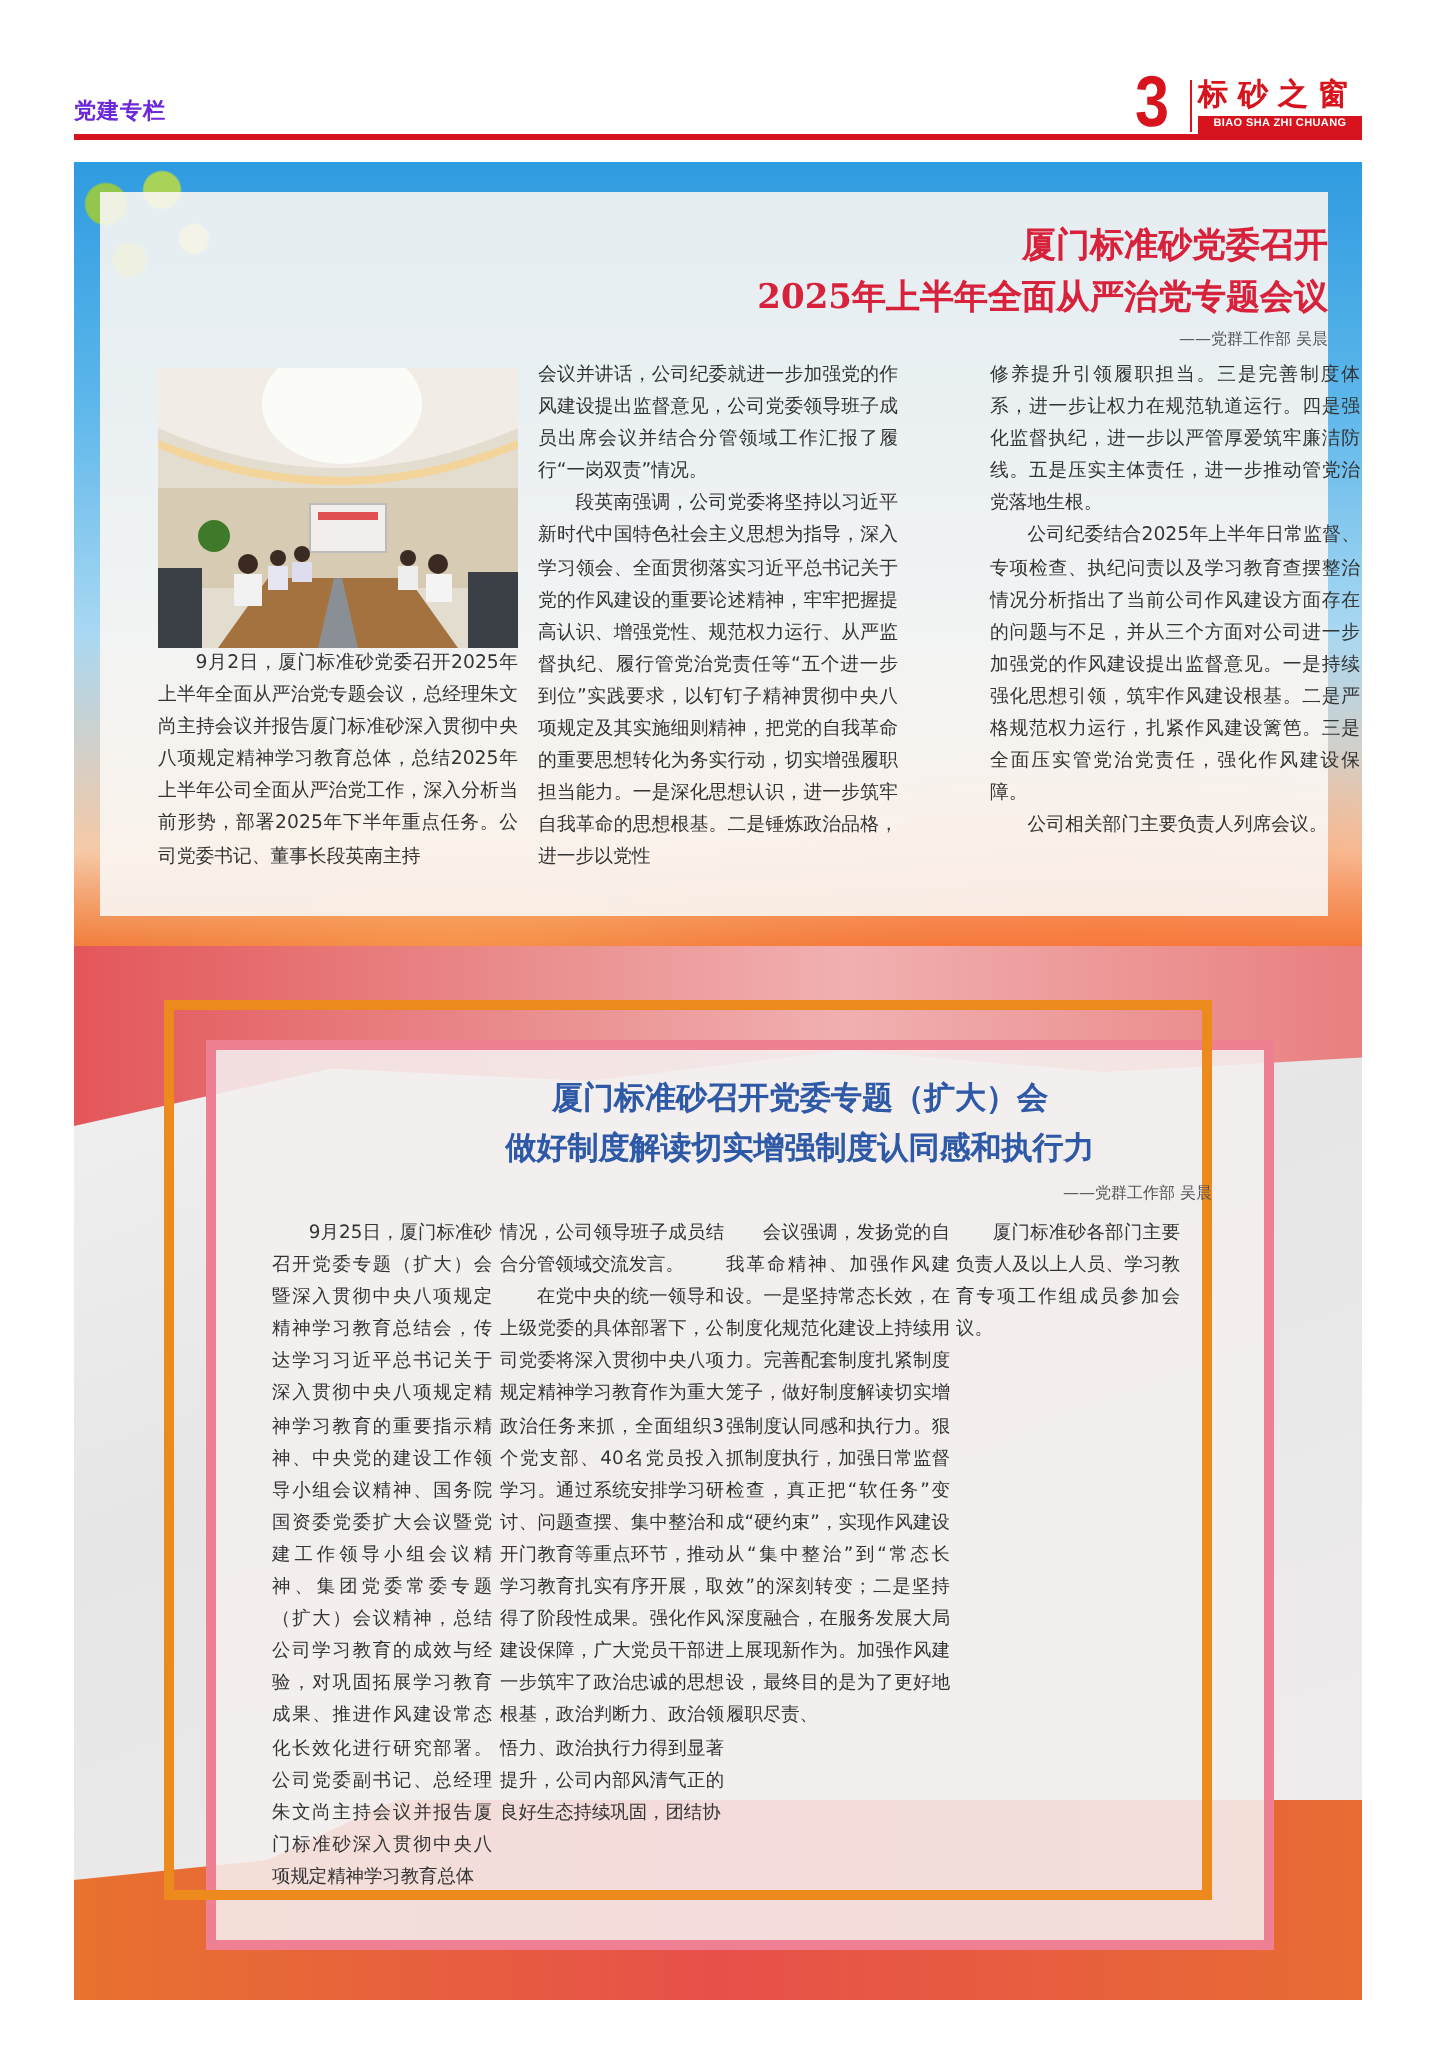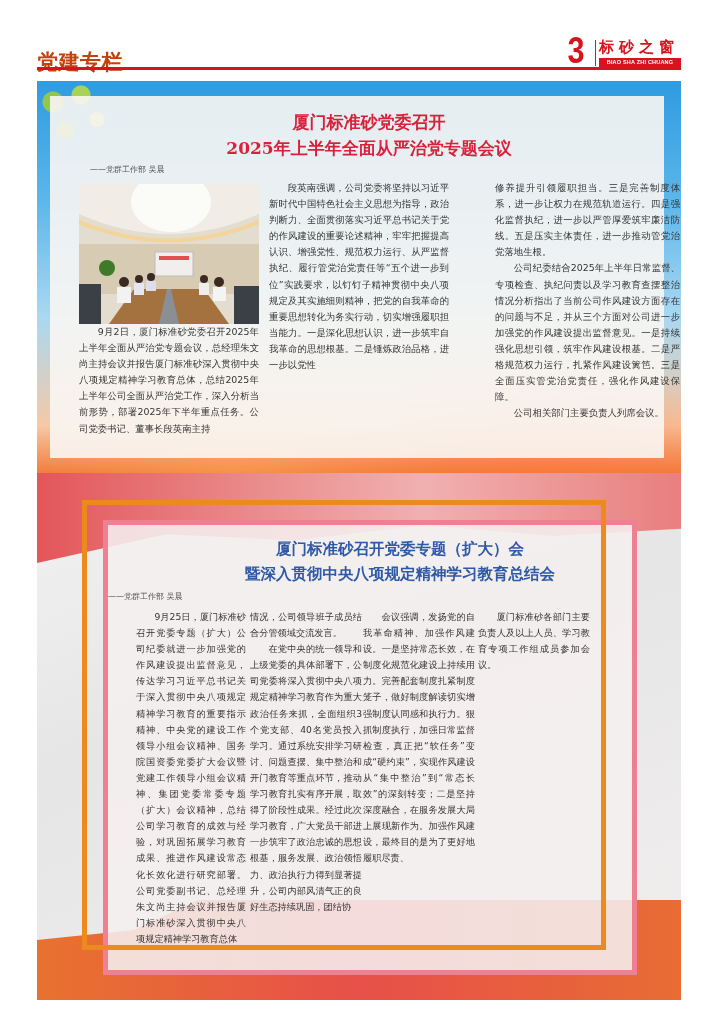--- a/index.html
+++ b/index.html
@@ -5,21 +5,21 @@
   html, body { margin:0; padding:0; }
   body {
     width:717px; height:1036px; position:relative; overflow:hidden;
     background:#ffffff;
     font-family: "DejaVu Sans", sans-serif;
   }
   .abs { position:absolute; }
 
   
   #section-label {
-    left:37px; top:48px; font-size:21px; font-weight:bold; color:#c2410c;
+    left:37px; top:48px; font-size:11px; font-weight:bold; color:#6d28d9;
     letter-spacing:0.5px;
   }
   #header-rule { left:37px; top:67px; width:644px; height:3px; background:#d7141d; }
   #logo-number {
     left:566px; top:33px; font-size:36px; font-weight:bold; color:#d7141d;
     line-height:36px; font-family:"Liberation Sans", sans-serif; transform:scaleX(0.85);
   }
   #logo-divider { left:595px; top:40px; width:1px; height:26px; background:#d7141d; }
   #logo-title {
     left:599px; top:38px; font-size:15px; font-weight:bold; color:#d7141d; letter-spacing:5px;text-align:right;
@@ -45,26 +45,26 @@
       radial-gradient(circle at 55% 20%, #b6d84a 0 9px, transparent 10px),
       radial-gradient(circle at 35% 70%, #8cc43a 0 8px, transparent 9px),
       radial-gradient(circle at 75% 55%, #c8e070 0 7px, transparent 8px);
     opacity:0.9;
   }
   #card1 {
     left:50px; top:96px; width:614px; height:362px;
     background:rgba(250,246,243,0.90);
   }
   .title-red {
-    left:62px; width:614px; text-align:center; color:#d8213a; font-weight:bold;
+    left:50px; width:614px; text-align:right; color:#d8213a; font-weight:bold;
     font-family:"DejaVu Serif", serif; font-size:17px;
   }
   #a1-title1 { top:111px; }
   #a1-title2 { top:137px; }
-  .byline { color:#555; font-size:8px; text-align:left; }
+  .byline { color:#555; font-size:8px; text-align:right; }
   #a1-byline { left:50px; width:614px; top:164px; padding-left:40px; box-sizing:border-box; }
 
   #a1-photo {
     left:79px; top:184px; width:180px; height:140px; overflow:hidden;
     background:linear-gradient(180deg,#e9e4da 0%,#d9d0c0 40%,#b5976f 70%,#9a7450 100%);
   }
   .body-text {
     font-size:9.4px; line-height:16.1px; color:#333; text-align:justify;
     text-justify:inter-character; word-break:break-all;
   }
@@ -166,45 +166,46 @@
       <rect x="134" y="103" width="13" height="14" fill="#f4f4f4"></rect>
     <rect x="0" y="100" width="22" height="40" fill="#3b3f46"></rect>
     <rect x="155" y="102" width="25" height="38" fill="#3b3f46"></rect>
   </svg>
 </div>
 
 <div class="abs body-text" id="a1-col1">
   <p>9月2日，厦门标准砂党委召开2025年上半年全面从严治党专题会议，总经理朱文尚主持会议并报告厦门标准砂深入贯彻中央八项规定精神学习教育总体，总结2025年上半年公司全面从严治党工作，深入分析当前形势，部署2025年下半年重点任务。公司党委书记、董事长段英南主持</p>
 </div>
 <div class="abs body-text" id="a1-col2">
-  <p>段英南强调，公司党委将坚持以习近平新时代中国特色社会主义思想为指导，政治判断力、全面贯彻落实习近平总书记关于党的作风建设的重要论述精神，牢牢把握提高认识、增强党性、规范权力运行、从严监督执纪、履行管党治党责任等“五个进一步到位”实践要求，以钉钉子精神贯彻中央八项规定及其实施细则精神，把党的自我革命的重要思想转化为务实行动，切实增强履职担当能力。一是深化思想认识，进一步筑牢自我革命的思想根基。二是锤炼政治品格，进一步以党性</p>
+  <p class="noindent">会议并讲话，公司纪委就进一步加强党的作风建设提出监督意见，公司党委领导班子成员出席会议并结合分管领域工作汇报了履行“一岗双责”情况。</p>
+  <p>段英南强调，公司党委将坚持以习近平新时代中国特色社会主义思想为指导，深入学习领会、全面贯彻落实习近平总书记关于党的作风建设的重要论述精神，牢牢把握提高认识、增强党性、规范权力运行、从严监督执纪、履行管党治党责任等“五个进一步到位”实践要求，以钉钉子精神贯彻中央八项规定及其实施细则精神，把党的自我革命的重要思想转化为务实行动，切实增强履职担当能力。一是深化思想认识，进一步筑牢自我革命的思想根基。二是锤炼政治品格，进一步以党性</p>
 </div>
 <div class="abs body-text" id="a1-col3">
   <p class="noindent">修养提升引领履职担当。三是完善制度体系，进一步让权力在规范轨道运行。四是强化监督执纪，进一步以严管厚爱筑牢廉洁防线。五是压实主体责任，进一步推动管党治党落地生根。</p>
   <p>公司纪委结合2025年上半年日常监督、专项检查、执纪问责以及学习教育查摆整治情况分析指出了当前公司作风建设方面存在的问题与不足，并从三个方面对公司进一步加强党的作风建设提出监督意见。一是持续强化思想引领，筑牢作风建设根基。二是严格规范权力运行，扎紧作风建设篱笆。三是全面压实管党治党责任，强化作风建设保障。</p>
   <p>公司相关部门主要负责人列席会议。</p>
 </div>
 
 <div class="abs" id="lower-bg"></div>
 <div class="abs" id="lower-bg-grey"></div>
 <div class="abs" id="brush-top"></div>
 <div class="abs" id="brush-bottom"></div>
 
 <div class="abs" id="frame-pink"></div>
 <div class="abs" id="frame-orange"></div>
 
 <div class="abs title-blue" id="a2-title1">厦门标准砂召开党委专题（扩大）会</div>
-<div class="abs title-blue" id="a2-title2">暨深入贯彻中央八项规定精神学习教育总结会</div>
+<div class="abs title-blue" id="a2-title2">做好制度解读切实增强制度认同感和执行力</div>
 <div class="abs byline" id="a2-byline">——党群工作部 吴晨</div>
 
 <div class="abs body-text2" id="a2-col1">
-  <p>9月25日，厦门标准砂召开党委专题（扩大）公司纪委就进一步加强党的作风建设提出监督意见，传达学习习近平总书记关于深入贯彻中央八项规定精神学习教育的重要指示精神、中央党的建设工作领导小组会议精神、国务院国资委党委扩大会议暨党建工作领导小组会议精神、集团党委常委专题（扩大）会议精神，总结公司学习教育的成效与经验，对巩固拓展学习教育成果、推进作风建设常态化长效化进行研究部署。公司党委副书记、总经理朱文尚主持会议并报告厦门标准砂深入贯彻中央八项规定精神学习教育总体</p>
+  <p>9月25日，厦门标准砂召开党委专题（扩大）会暨深入贯彻中央八项规定精神学习教育总结会，传达学习习近平总书记关于深入贯彻中央八项规定精神学习教育的重要指示精神、中央党的建设工作领导小组会议精神、国务院国资委党委扩大会议暨党建工作领导小组会议精神、集团党委常委专题（扩大）会议精神，总结公司学习教育的成效与经验，对巩固拓展学习教育成果、推进作风建设常态化长效化进行研究部署。公司党委副书记、总经理朱文尚主持会议并报告厦门标准砂深入贯彻中央八项规定精神学习教育总体</p>
 </div>
 <div class="abs body-text2" id="a2-col2">
   <p class="noindent">情况，公司领导班子成员结合分管领域交流发言。</p>
-  <p>在党中央的统一领导和上级党委的具体部署下，公司党委将深入贯彻中央八项规定精神学习教育作为重大政治任务来抓，全面组织3个党支部、40名党员投入学习。通过系统安排学习研讨、问题查摆、集中整治和开门教育等重点环节，推动学习教育扎实有序开展，取得了阶段性成果。经过此次学习教育，广大党员干部进一步筑牢了政治忠诚的思想根基，服务发展、政治领悟力、政治执行力得到显著提升，公司内部风清气正的良好生态持续巩固，团结协</p>
+  <p>在党中央的统一领导和上级党委的具体部署下，公司党委将深入贯彻中央八项规定精神学习教育作为重大政治任务来抓，全面组织3个党支部、40名党员投入学习。通过系统安排学习研讨、问题查摆、集中整治和开门教育等重点环节，推动学习教育扎实有序开展，取得了阶段性成果。强化作风建设保障，广大党员干部进一步筑牢了政治忠诚的思想根基，政治判断力、政治领悟力、政治执行力得到显著提升，公司内部风清气正的良好生态持续巩固，团结协</p>
 </div>
 <div class="abs body-text2" id="a2-col3">
   <p>会议强调，发扬党的自我革命精神、加强作风建设。一是坚持常态长效，在制度化规范化建设上持续用力。完善配套制度扎紧制度笼子，做好制度解读切实增强制度认同感和执行力。狠抓制度执行，加强日常监督检查，真正把“软任务”变成“硬约束”，实现作风建设从“集中整治”到“常态长效”的深刻转变；二是坚持深度融合，在服务发展大局上展现新作为。加强作风建设，最终目的是为了更好地履职尽责、</p>
 </div>
 <div class="abs body-text2" id="a2-col4">
   <p>厦门标准砂各部门主要负责人及以上人员、学习教育专项工作组成员参加会议。</p>
 </div>
 
 </body></html>

